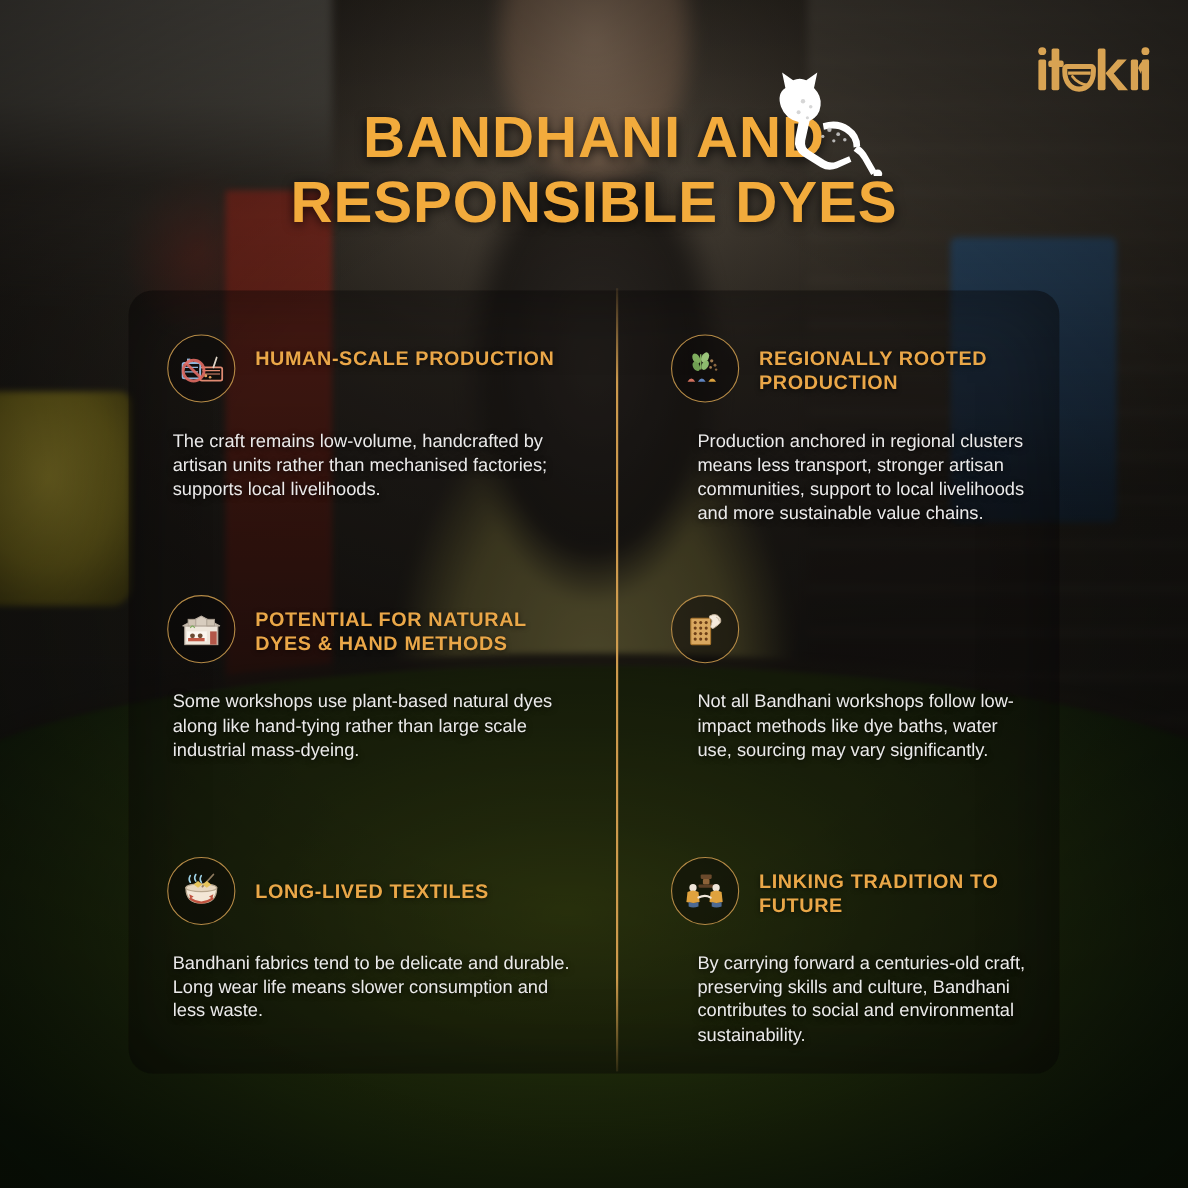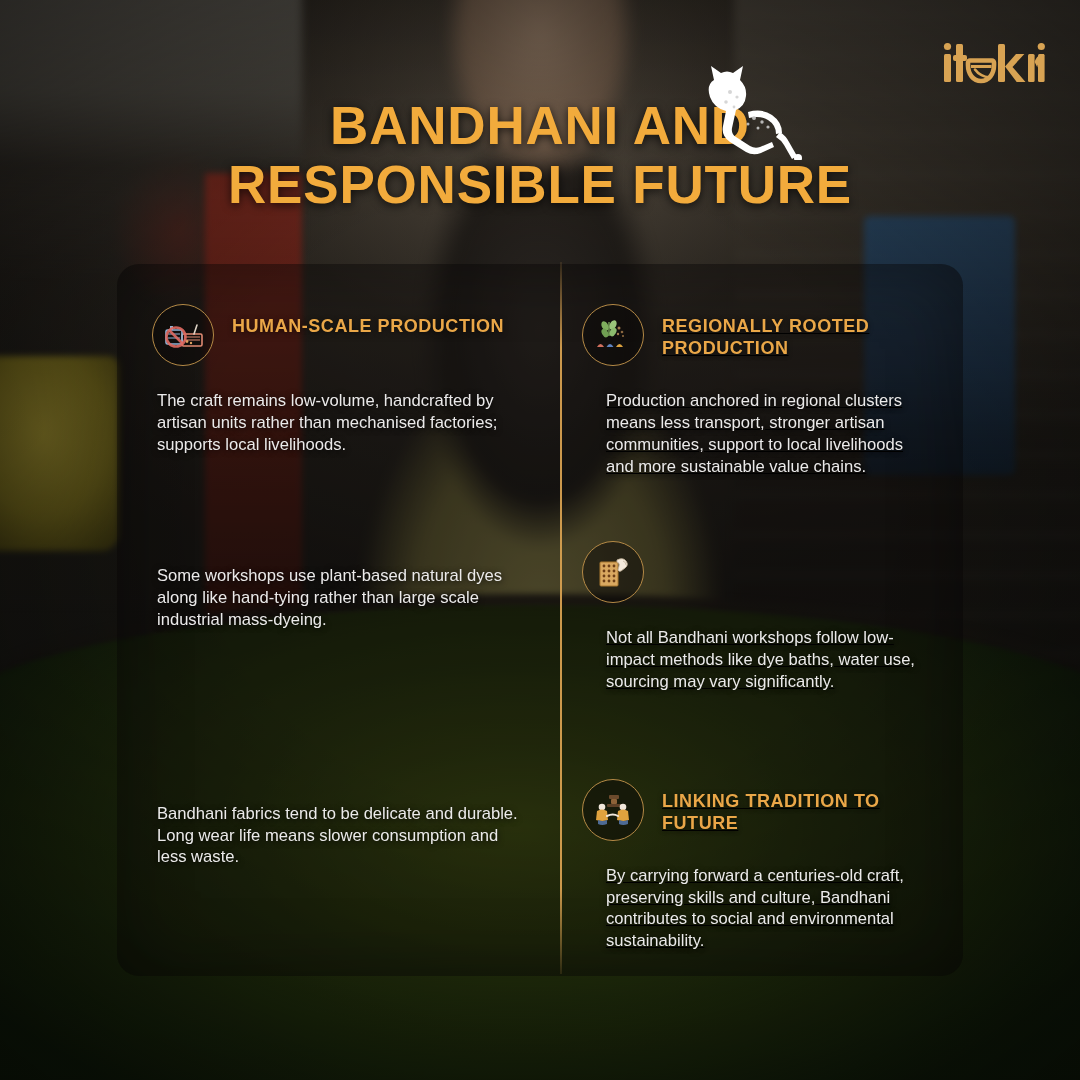--- a/index.html
+++ b/index.html
@@ -134,21 +134,21 @@
 
   .grid {
     position:absolute; left:117px; top:264px;
     width:846px; height:712px;
     display:grid;
     grid-template-columns:443px 403px;
     grid-template-rows:repeat(3, 1fr);
   }
 
   .card { position:relative; padding:40px 30px 0 35px; }
-  .card.right { padding-left:22px; padding-right:28px;text-decoration:underline; }
+  .card.right { padding-left:50px; padding-right:28px; }
 
   .card-head { display:flex; align-items:flex-start; gap:18px; }
 
   .icon-circle {
     flex:0 0 auto;
     width:62px; height:62px; border-radius:50%;
     border:1.5px solid #b58a46;
     background:rgba(8,7,6,.45);
     display:flex; align-items:center; justify-content:center;
     overflow:hidden;
@@ -207,21 +207,21 @@
         <path d="M92.6 22c1.6-5 4.8-8 9.4-8v7.4c-4.2 0-6.6 2.2-6.6 6.1"></path>
         <rect x="96" y="14" width="6.6" height="28" rx="1.5"></rect>
         <circle cx="99.3" cy="6.5" r="3.6"></circle>
       </g>
     </svg>
   </div>
 
   <div class="title-wrap">
     <div class="title">
       <div>BANDHANI AND</div>
-      <div>RESPONSIBLE FUTURE</div>
+      <div>RESPONSIBLE DYES</div>
     </div>
   </div>
 
   <svg class="cat" viewBox="0 0 128 108">
     <g fill="#ffffff">
       <path d="M30 28 l-3-14 10 7 q6-3 12 0 l10-7 -3 14 q7 7 6 16 q-1 10-10 14 l-4 18 q-1 6 4 9 l14 9 q5 3 10 1 l12-5 2 5 -13 6 q-8 3-15-1 l-16-10 q-9-6-7-16 l3-15 q-12-3-16-14 q-4-12 4-17 z"></path>
       <path d="M64 60 q14-4 24 3 q10 7 10 18 l-6 1 q0-9-8-14 q-8-5-19-2 z"></path>
       <path d="M96 80 q6 4 9 10 l8 14 -5 3 -8-14 q-3-5-8-8 z"></path>
       <circle cx="114" cy="106" r="4"></circle>
     </g>
@@ -281,20 +281,37 @@
             <path d="M16.5 35 q3.5-6 7-0 z" fill="#5f84c0"></path>
             <path d="M26 35 q3.5-6 7-0 z" fill="#dda33f"></path>
           </svg>
         </div>
         <div class="card-title">REGIONALLY ROOTED PRODUCTION</div>
       </div>
       <div class="card-body">Production anchored in regional clusters means less transport, stronger artisan communities, support to local livelihoods and more sustainable value chains.</div>
     </div>
 
     <div class="card left">
+      <div class="card-head">
+        <div class="icon-circle">
+          <svg width="46" height="46" viewBox="0 0 46 46">
+            <rect x="8" y="20" width="30" height="17" fill="#efe7dc" stroke="#b9ada0" stroke-width="1"></rect>
+            <path d="M6 20 L23 11 L40 20 Z" fill="#d8cdbf" stroke="#b9ada0" stroke-width="1"></path>
+            <rect x="11" y="14" width="7" height="6" fill="#cfc3b3" stroke="#a99d8f" stroke-width=".8"></rect>
+            <rect x="28" y="14" width="7" height="6" fill="#cfc3b3" stroke="#a99d8f" stroke-width=".8"></rect>
+            <rect x="31" y="25" width="6" height="12" fill="#b35749"></rect>
+            <rect x="10" y="25" width="18" height="9" fill="#fbf6ef"></rect>
+            <circle cx="15" cy="29" r="2.2" fill="#6b4b33"></circle>
+            <circle cx="22" cy="29" r="2.2" fill="#6b4b33"></circle>
+            <rect x="11" y="31" width="15" height="3" fill="#c25a46"></rect>
+            <path d="M13 22 q2-4 4 0" stroke="#7fae5e" stroke-width="1.1" fill="none"></path>
+          </svg>
+        </div>
+        <div class="card-title">POTENTIAL FOR NATURAL DYES &amp; HAND METHODS</div>
+      </div>
       <div class="card-body">Some workshops use plant-based natural dyes along like hand-tying rather than large scale industrial mass-dyeing.</div>
     </div>
 
     <div class="card right">
       <div class="card-head">
         <div class="icon-circle">
           <svg width="46" height="46" viewBox="0 0 46 46">
             <rect x="10" y="13" width="18" height="24" rx="1" fill="#d9a860" stroke="#a8762f" stroke-width="1"></rect>
             <g fill="#6d3f17">
               <circle cx="14" cy="17" r="1.4"></circle>
@@ -312,20 +329,36 @@
             </g>
             <path d="M27 11 q6-3 9 1 q3 4-1 7 l-4 3 q-2 1-3-1 l1-4 q1-3-2-4 z" fill="#f5eadc" stroke="#c5b49c" stroke-width=".9"></path>
             <path d="M33 12 q3 1 3 4" stroke="#c5b49c" stroke-width=".8" fill="none"></path>
           </svg>
         </div>
       </div>
       <div class="card-body">Not all Bandhani workshops follow low-impact methods like dye baths, water use, sourcing may vary significantly.</div>
     </div>
 
     <div class="card left one-line">
+      <div class="card-head">
+        <div class="icon-circle">
+          <svg width="46" height="46" viewBox="0 0 46 46">
+            <path d="M13 9 q-2 3 0 6 M18 8 q-2 3 0 6 M23 9 q-2 3 0 6" stroke="#9fd3e8" stroke-width="1.5" fill="none" stroke-linecap="round"></path>
+            <path d="M9 20 q0 14 14 14 q14 0 14-14 z" fill="#f3e7d6" stroke="#b9a88f" stroke-width="1.1"></path>
+            <ellipse cx="23" cy="20" rx="14" ry="3.6" fill="#e7d7c0" stroke="#b9a88f" stroke-width="1.1"></ellipse>
+            <path d="M24 19 L34 8" stroke="#8e7a5e" stroke-width="1.6" stroke-linecap="round"></path>
+            <path d="M16 17 l4-3 4 3 -4 3 z" fill="#e6c45c"></path>
+            <path d="M24 17 l4-3 4 3 -4 3 z" fill="#e6c45c"></path>
+            <path d="M13 30 q10 7 20 0" stroke="#c0523f" stroke-width="2" fill="none" stroke-linecap="round"></path>
+            <path d="M13 30 l-1 -4 4 2 z" fill="#c0523f"></path>
+            <path d="M33 30 l1 -4 -4 2 z" fill="#c0523f"></path>
+          </svg>
+        </div>
+        <div class="card-title">LONG-LIVED TEXTILES</div>
+      </div>
       <div class="card-body">Bandhani fabrics tend to be delicate and durable. Long wear life means slower consumption and less waste.</div>
     </div>
 
     <div class="card right">
       <div class="card-head">
         <div class="icon-circle">
           <svg width="46" height="46" viewBox="0 0 46 46">
             <rect x="19" y="8" width="10" height="4" rx="1" fill="#6b4a2c"></rect>
             <rect x="21" y="12" width="6" height="5" rx="1" fill="#8d6238"></rect>
             <rect x="17" y="17" width="14" height="3" rx="1" fill="#5d4026"></rect>

